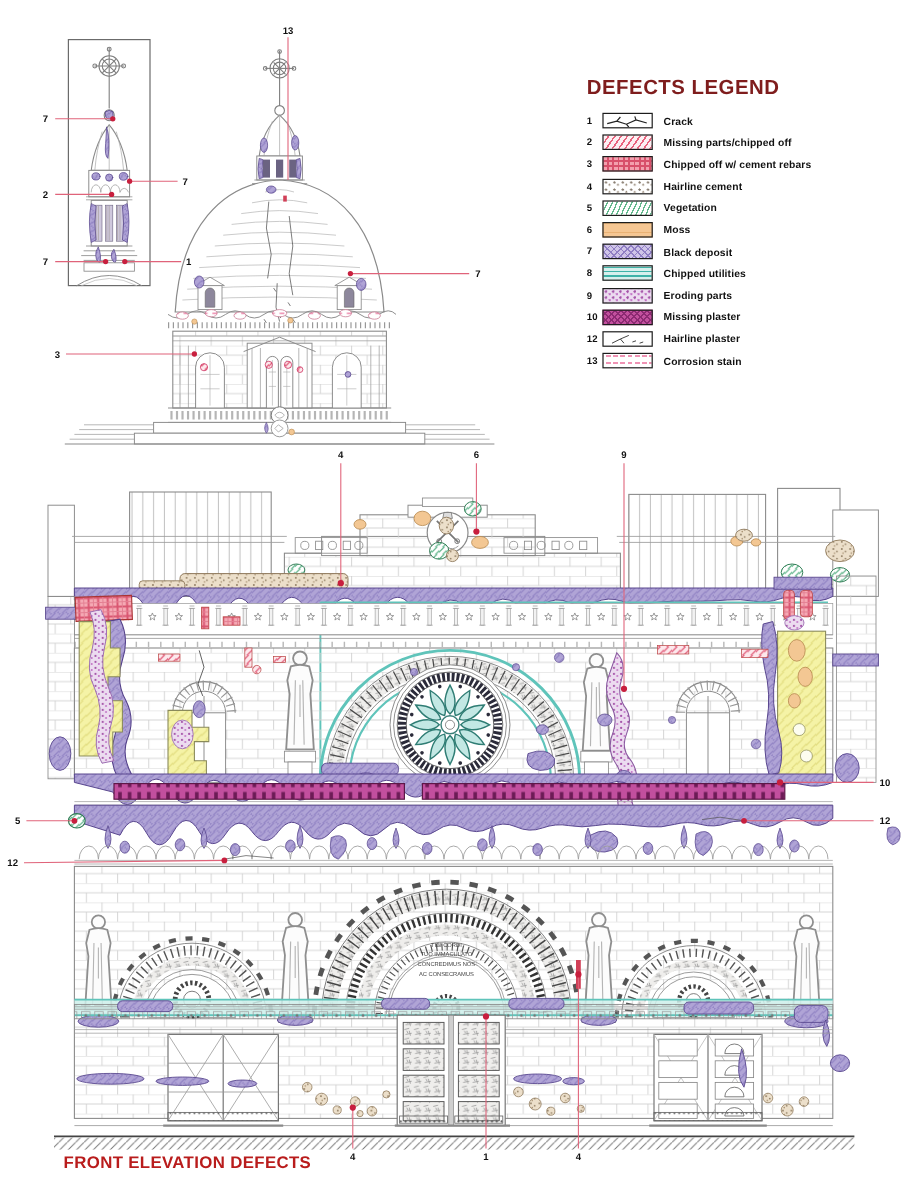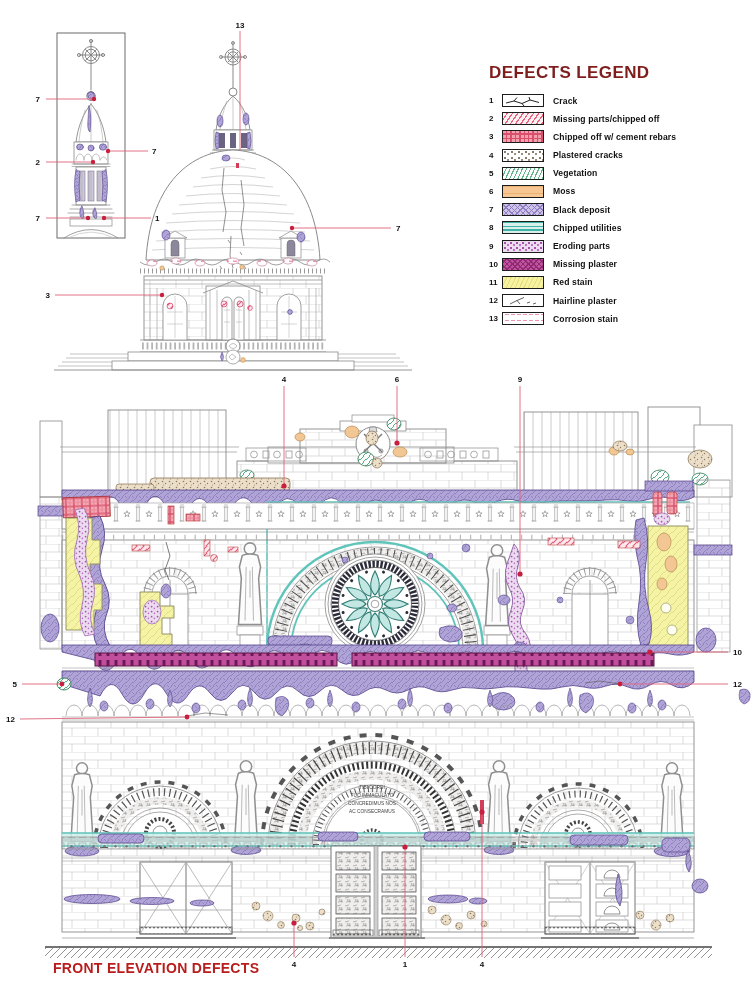--- a/index.html
+++ b/index.html
@@ -811,21 +811,21 @@
     <span class="lg-label">Missing parts/chipped off</span>
   </div>
   <div class="lg-row">
     <span class="lg-num">3</span>
     <span class="swatch sw-rebars"></span>
     <span class="lg-label">Chipped off w/ cement rebars</span>
   </div>
   <div class="lg-row">
     <span class="lg-num">4</span>
     <span class="swatch sw-plaster"></span>
-    <span class="lg-label">Plastered cracks</span>
+    <span class="lg-label">Hairline cement</span>
   </div>
   <div class="lg-row">
     <span class="lg-num">5</span>
     <span class="swatch sw-veg"></span>
     <span class="lg-label">Vegetation</span>
   </div>
   <div class="lg-row">
     <span class="lg-num">6</span>
     <span class="swatch sw-moss"></span>
     <span class="lg-label">Moss</span>
@@ -842,25 +842,20 @@
   </div>
   <div class="lg-row">
     <span class="lg-num">9</span>
     <span class="swatch sw-eroding"></span>
     <span class="lg-label">Eroding parts</span>
   </div>
   <div class="lg-row">
     <span class="lg-num">10</span>
     <span class="swatch sw-mplaster"></span>
     <span class="lg-label">Missing plaster</span>
-  </div>
-  <div class="lg-row">
-    <span class="lg-num">11</span>
-    <span class="swatch sw-redstain"></span>
-    <span class="lg-label">Red stain</span>
   </div>
   <div class="lg-row">
     <span class="lg-num">12</span>
     <span class="swatch">
       <svg class="swsvg" viewBox="0 0 40 11">
           <path d="M7,9 L14,5.5 L21,2.5 M14,5.5 L17,9 M24,8 l3,-1 m3,2 l3,-1" stroke="#222" stroke-width=".7" fill="none"></path>
         </svg>
     </span>
     <span class="lg-label">Hairline plaster</span>
   </div>

